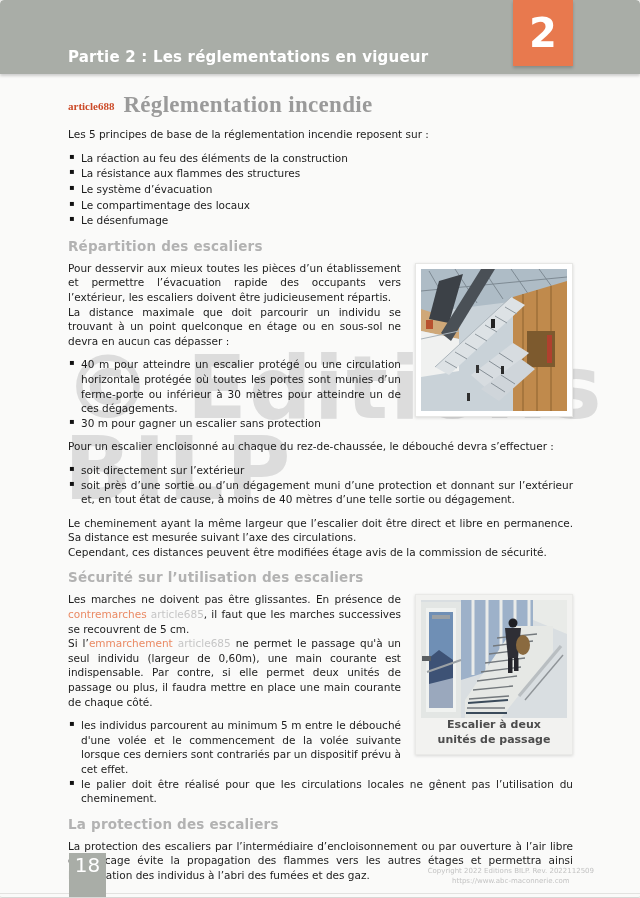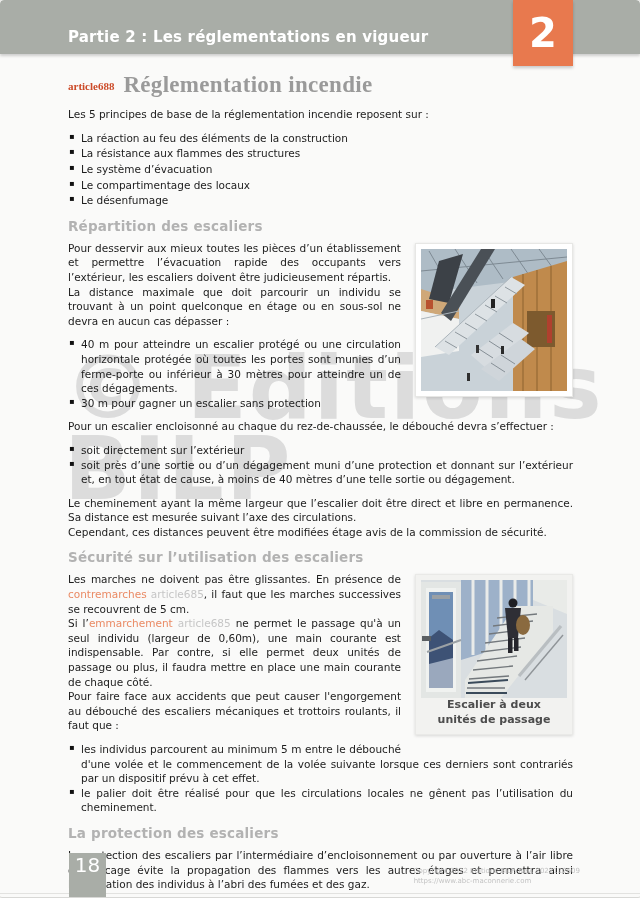--- a/index.html
+++ b/index.html
@@ -7,21 +7,21 @@
   body { font-family:"DejaVu Sans", sans-serif; }
 
   .page {
     position:relative; width:640px; height:898px; margin:0 auto;
     background:#fafaf9; overflow:hidden; border-radius:4px 4px 2px 2px;
     border-bottom:1px solid #d8d8d6;
   }
 
   
   .band {
-    position:relative; height:54px; background:#a9ada7;
+    position:relative; height:74px; background:#a9ada7;
     box-shadow:0 2px 3px rgba(0,0,0,.18); border-radius:4px 4px 0 0; z-index:3;
   }
   .band-title {
     position:absolute; left:68px; bottom:8px;
     color:#fff; font-size:15px; font-weight:bold; letter-spacing:.2px;
   }
   .chapter-tab {
     position:absolute; left:513px; top:0; width:60px; height:66px;
     background:#e8794e; color:#fff; font-size:40px; font-weight:bold;
     display:flex; align-items:center; justify-content:center;
@@ -83,21 +83,21 @@
     line-height:1.3; padding:0 6px;
   }
 
   
   .pagenum-box {
     position:absolute; left:69px; top:853px; width:37px; height:58px;
     background:#a9ada7; color:#fff; font-size:20px;
     text-align:center; line-height:1.25; z-index:2;
   }
   .copyright {
-    position:absolute; right:60px; top:866px; text-align:left;
+    position:absolute; right:46px; top:866px; text-align:center;
     font-size:7px; line-height:1.45; color:#c3c3c3; z-index:2;
   }
   .copyright a { color:#c3c3c3; text-decoration:none; display:block; }
   .bottom-edge { position:absolute; left:0; right:0; bottom:3px; border-top:1px solid #e2e2e0; }
 </style>
 </head>
 <body>
 
 <div class="page">
 
@@ -254,21 +254,20 @@
         <ellipse cx="102" cy="45" rx="7" ry="10" fill="#8a6a3f"></ellipse>
         <rect x="87" y="58" width="4.5" height="15" fill="#26262c"></rect>
         <rect x="93" y="58" width="4.5" height="13" fill="#26262c"></rect>
       </svg>
       <figcaption>Escalier à deux unités de passage</figcaption>
     </figure>
 
     <div class="pgroup">
       <p><span>Les marches ne doivent pas être glissantes. En présence de </span><a class="lnk">contremarches</a><a class="ref"> article685</a><span>, il faut que les marches successives se recouvrent de 5 cm.</span></p>
       <p><span>Si l’</span><a class="lnk">emmarchement</a><a class="ref"> article685</a><span> ne permet le passage qu'à un seul individu (largeur de 0,60m), une main courante est indispensable. Par contre, si elle permet deux unités de passage ou plus, il faudra mettre en place une main courante de chaque côté.</span></p>
-      <p>Pour faire face aux accidents que peut causer l'engorgement au débouché des escaliers mécaniques et trottoirs roulants, il faut que :</p>
     </div>
 
     <ul class="blist">
       <li>les individus parcourent au minimum 5 m entre le débouché d'une volée et le commencement de la volée suivante lorsque ces derniers sont contrariés par un dispositif prévu à cet effet.</li>
       <li>le palier doit être réalisé pour que les circulations locales ne gênent pas l’utilisation du cheminement.</li>
     </ul>
 
     <h2 class="sec clear">La protection des escaliers</h2>
 
     <div class="pgroup">

